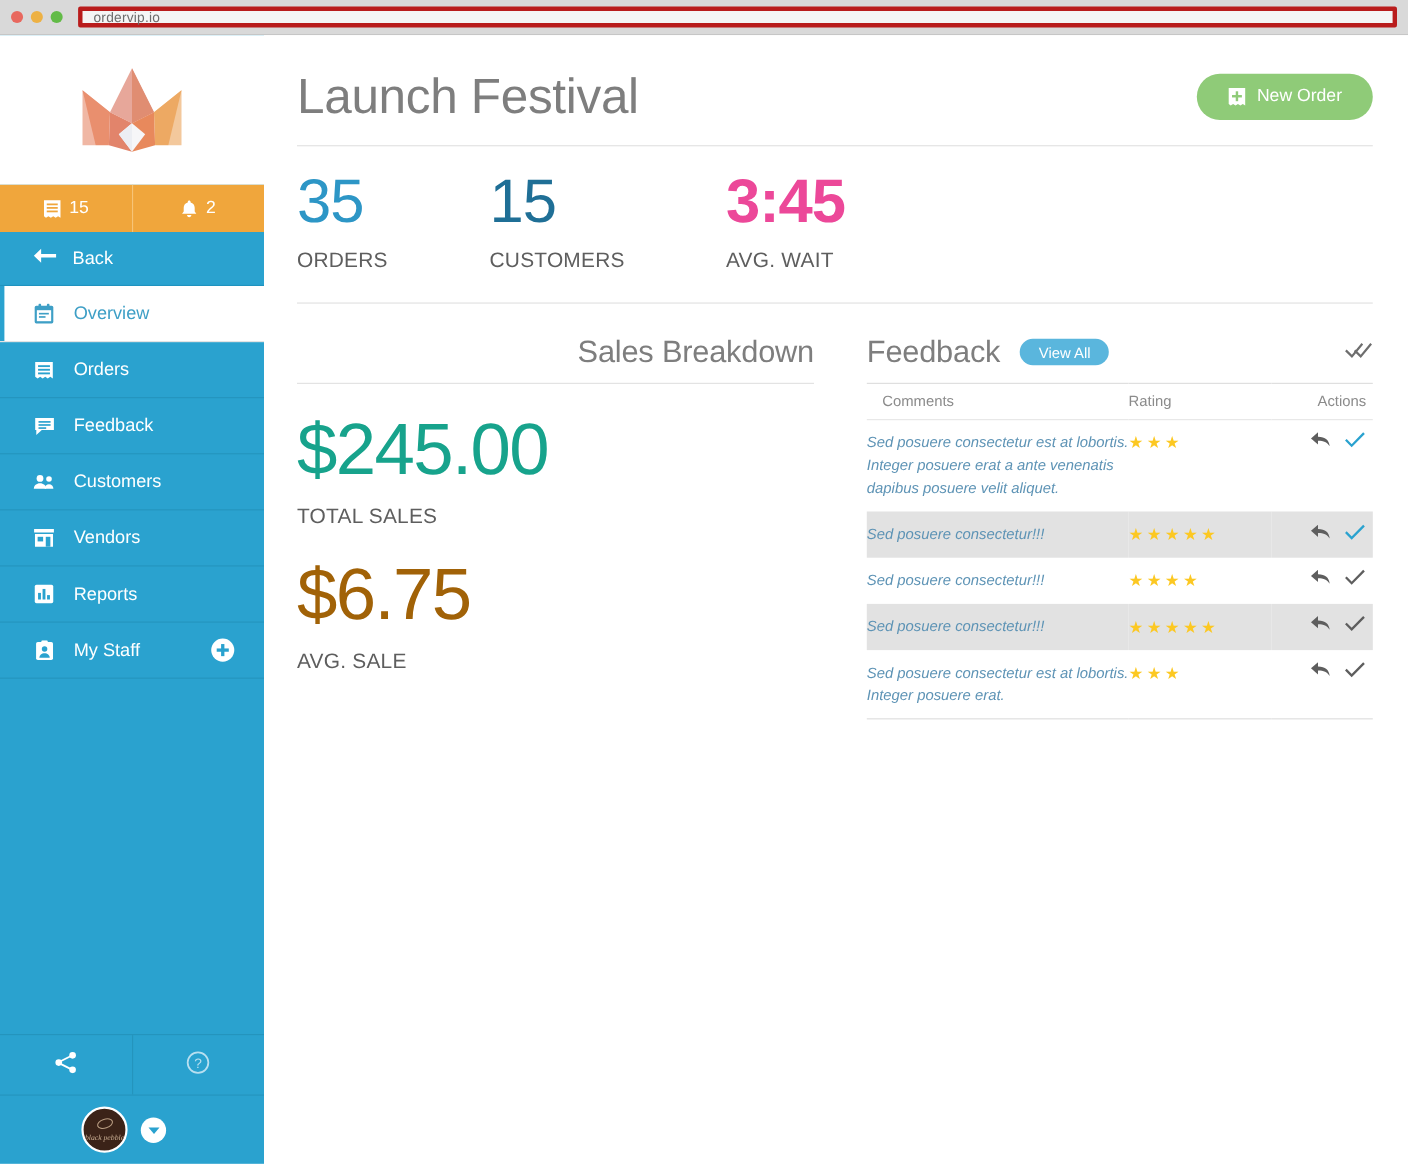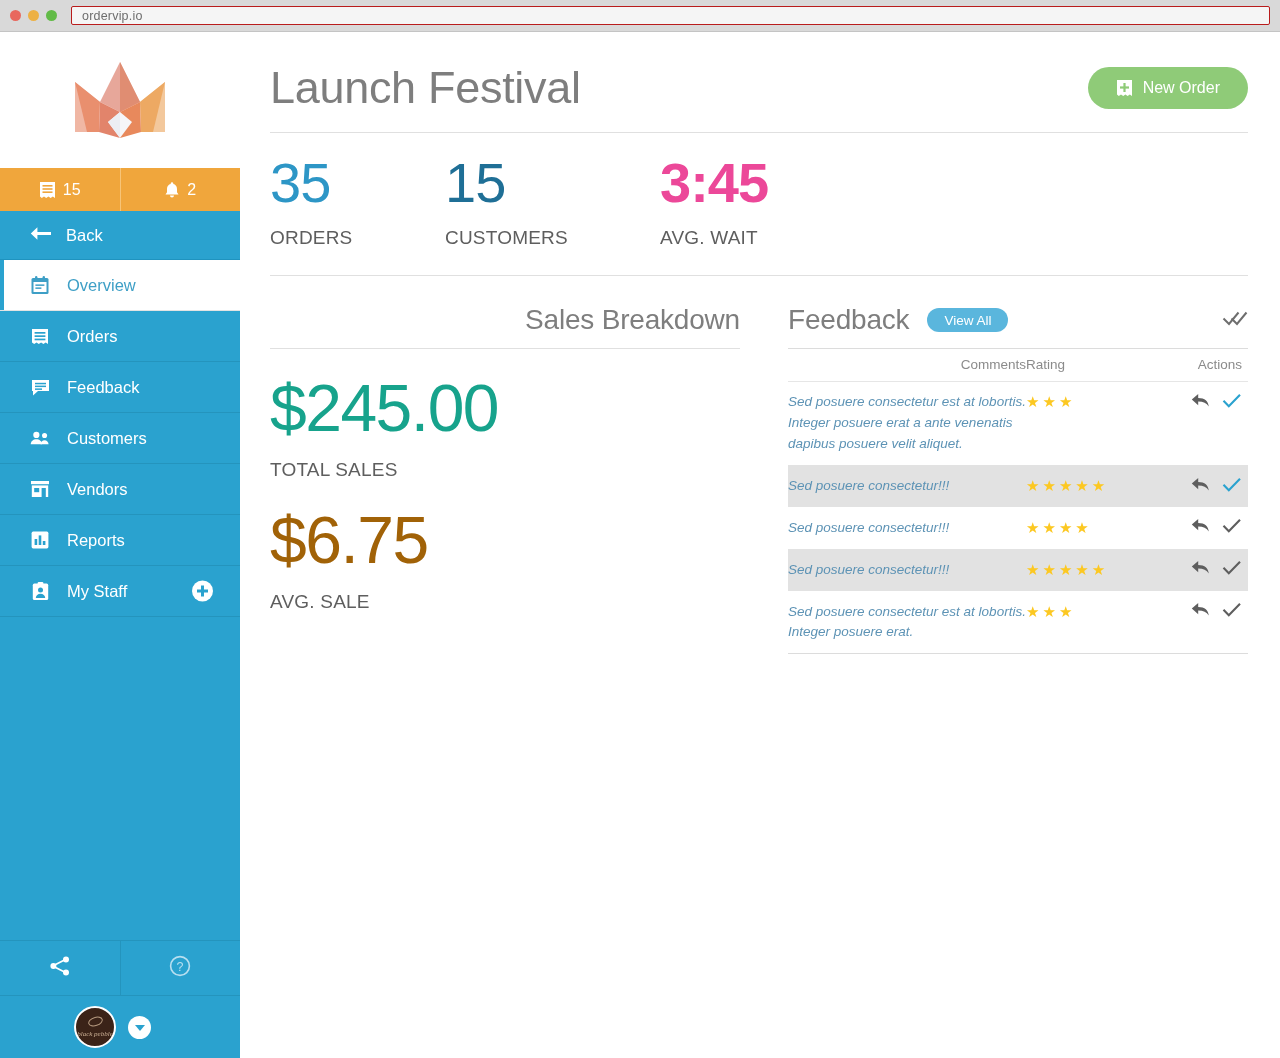--- a/index.html
+++ b/index.html
@@ -25,21 +25,21 @@
   }
   .traffic-lights { display: flex; gap: 7px; align-items: center; margin-right: 14px; }
   .tl { width: 11px; height: 11px; border-radius: 50%; }
   .tl.red    { background: #e8685e; }
   .tl.yellow { background: #edb144; }
   .tl.green  { background: #62bb47; }
   .url-bar {
     flex: 1;
     height: 19px;
     background: #f5f5f5;
-    border: 1px solid #b91c1c;
+    border: 4px solid #b91c1c;
     border-radius: 2px;
     display: flex;
     align-items: center;
     padding: 0 10px;
     font-size: 12.5px;
     color: #6d6d6d;
     letter-spacing: 0.2px;
   }
 
   
@@ -322,21 +322,21 @@
   .fb-table { width: 100%; border-collapse: collapse; }
   .fb-table thead th {
     font-weight: 400;
     font-size: 13.5px;
     color: #8b8b8b;
     text-align: left;
     padding: 8px 0 9px 0;
     border-top: 1px solid #dcdcdc;
     border-bottom: 1px solid #e6e6e6;
   }
-  .fb-table thead th.col-comments { padding-left: 14px; text-align: right; }
+  .fb-table thead th.col-comments { padding-left: 14px; }
   .fb-table thead th.col-rating  { width: 130px; }
   .fb-table thead th.col-actions { width: 92px; text-align: right; padding-right: 6px; margin-top: 20px; }
 
   .fb-table tbody tr.alt { background: #e2e2e2; }
   .fb-table tbody td {
     padding: 10px 0;
     vertical-align: top;
     border-bottom: 1px solid transparent;
   }
   .fb-table tbody tr:last-child td { border-bottom: 1px solid #dcdcdc; }

